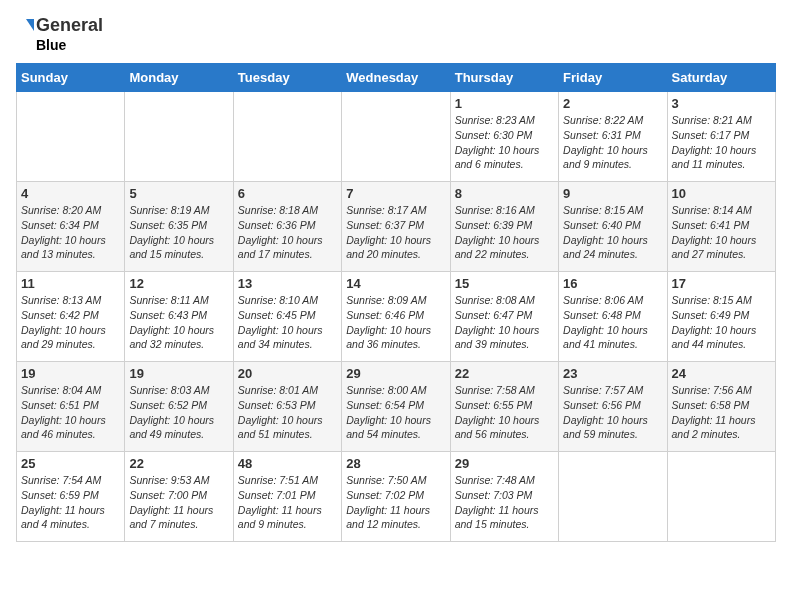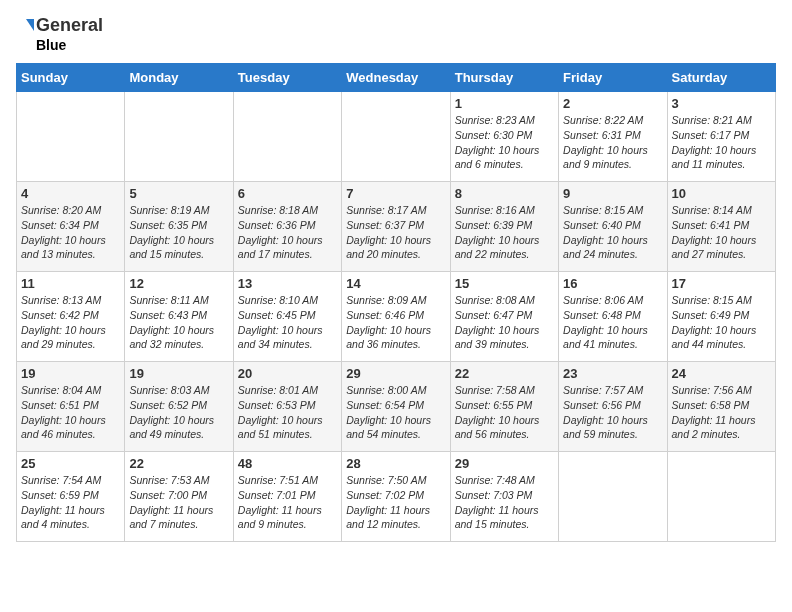--- a/index.html
+++ b/index.html
@@ -298,21 +298,21 @@
       <tr>
         <td>
           <span class="day-number">25</span>
           <div class="day-info">Sunrise: 7:54 AM
 Sunset: 6:59 PM
 Daylight: 11 hours
 and 4 minutes.</div>
         </td>
         <td>
           <span class="day-number">22</span>
-          <div class="day-info">Sunrise: 7:53 AM
+          <div class="day-info">Sunrise: 9:53 AM
 Sunset: 7:00 PM
 Daylight: 11 hours
 and 7 minutes.</div>
         </td>
         <td>
           <span class="day-number">48</span>
           <div class="day-info">Sunrise: 7:51 AM
 Sunset: 7:01 PM
 Daylight: 11 hours
 and 9 minutes.</div>

